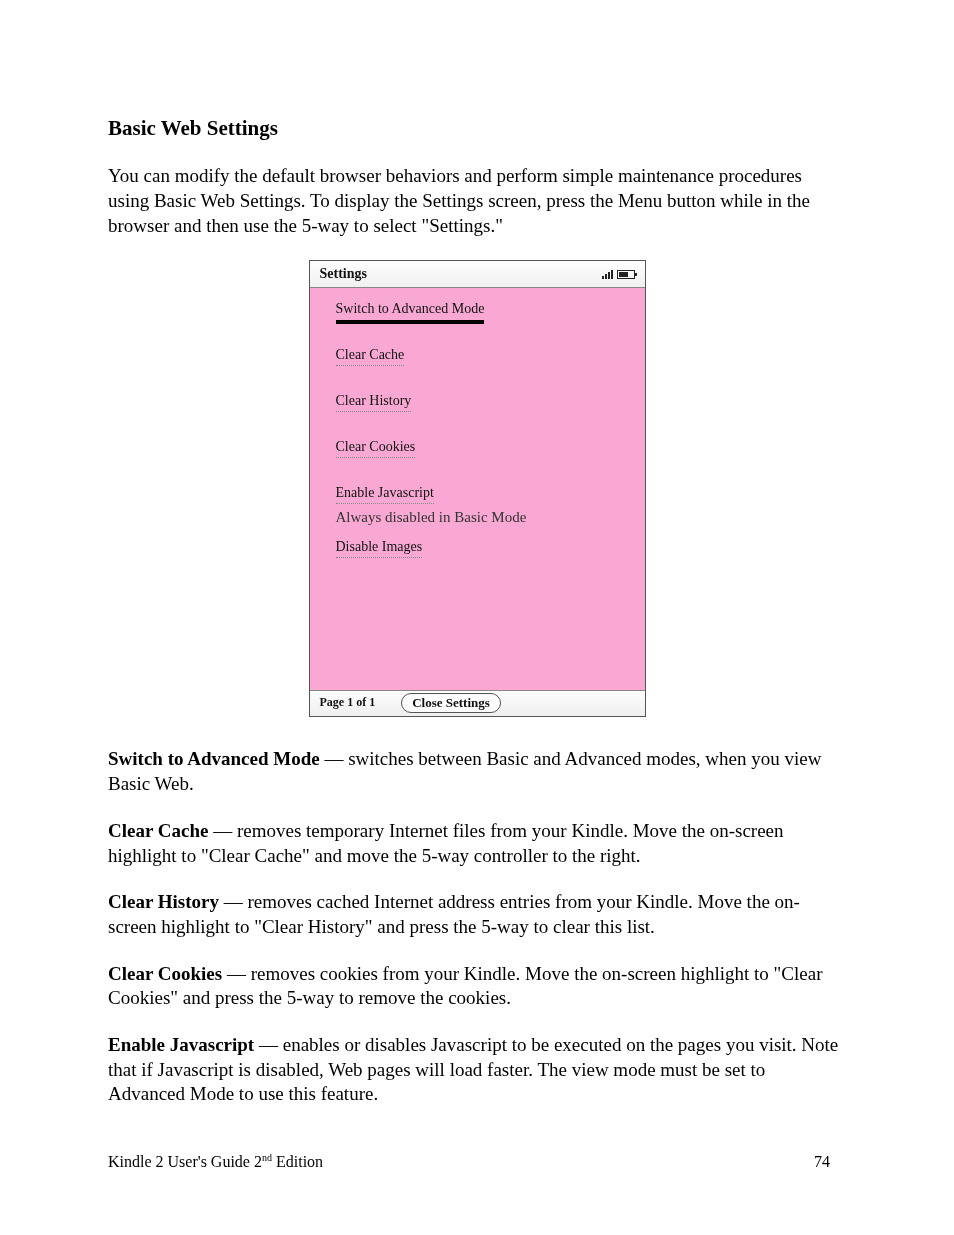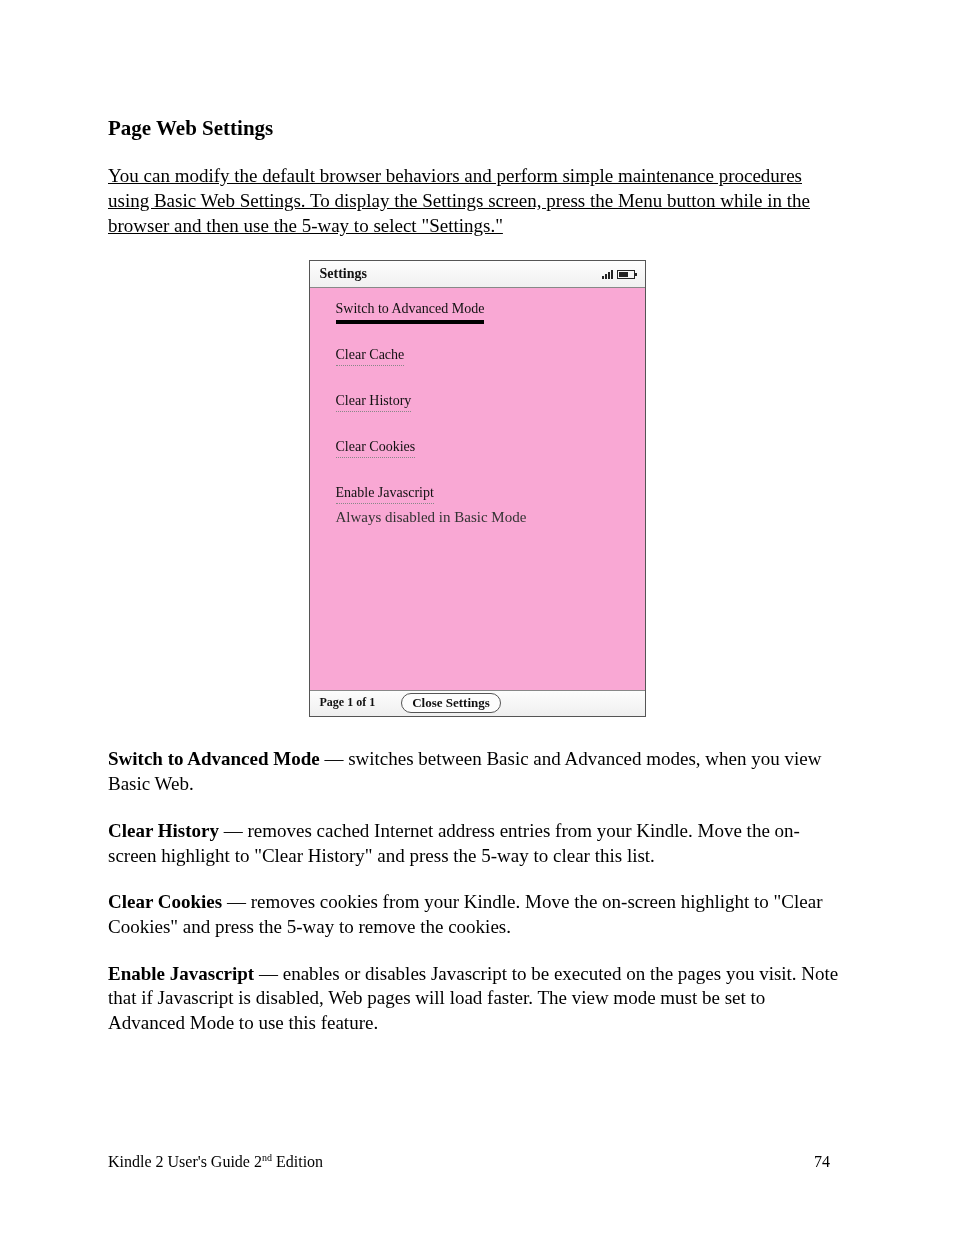--- a/index.html
+++ b/index.html
@@ -18,21 +18,20 @@
     box-sizing: border-box;
     padding: 115px 108px 0 108px;
   }
   h3.section-title {
     font-size: 21px;
     font-weight: bold;
     margin: 0 0 22px 0;
   }
   p.intro {
     margin: 0 0 22px 0;
-    text-decoration: underline;
   }
   .screenshot {
     width: 335px;
     margin: 12px auto 30px auto;
     border: 1px solid #555;
     background: #f9a8d4;
     font-family: Georgia, "Times New Roman", serif;
     font-size: 14px;
     color: #111;
   }
@@ -159,21 +158,21 @@
   .footer .sup {
     font-size: 10px;
     vertical-align: super;
   }
 </style>
 </head>
 <body>
 
 <div class="page">
 
-  <h3 class="section-title">Page Web Settings</h3>
+  <h3 class="section-title">Basic Web Settings</h3>
 
   <p class="intro">You can modify the default browser behaviors and perform simple maintenance procedures using Basic Web Settings. To display the Settings screen, press the Menu button while in the browser and then use the 5-way to select "Settings."</p>
 
   <div class="screenshot">
     <div class="scr-header">
       <span class="scr-title">Settings</span>
       <span class="status-icons">
         <span class="signal">
             <span></span>
             <span></span>
@@ -195,32 +194,38 @@
       <div class="item">
         <span class="label">Clear History</span>
       </div>
       <div class="item">
         <span class="label">Clear Cookies</span>
       </div>
       <div class="item tight">
         <span class="label">Enable Javascript</span>
         <span class="sub">Always disabled in Basic Mode</span>
       </div>
+      <div class="item">
+        <span class="label">Disable Images</span>
+      </div>
     </div>
     <div class="scr-footer">
       <span class="page-ind">Page 1 of 1</span>
       <span class="close-btn">Close Settings</span>
     </div>
   </div>
 
   <div class="defs">
     <p>
       <b>Switch to Advanced Mode</b><span> — switches between Basic and Advanced modes, when you view Basic Web.</span>
     </p>
     <p>
+      <b>Clear Cache</b><span> — removes temporary Internet files from your Kindle. Move the on-screen highlight to "Clear Cache" and move the 5-way controller to the right.</span>
+    </p>
+    <p>
       <b>Clear History</b><span> — removes cached Internet address entries from your Kindle. Move the on-screen highlight to "Clear History" and press the 5-way to clear this list.</span>
     </p>
     <p>
       <b>Clear Cookies</b><span> — removes cookies from your Kindle. Move the on-screen highlight to "Clear Cookies" and press the 5-way to remove the cookies.</span>
     </p>
     <p>
       <b>Enable Javascript</b><span> — enables or disables Javascript to be executed on the pages you visit. Note that if Javascript is disabled, Web pages will load faster. The view mode must be set to Advanced Mode to use this feature.</span>
     </p>
   </div>
 

